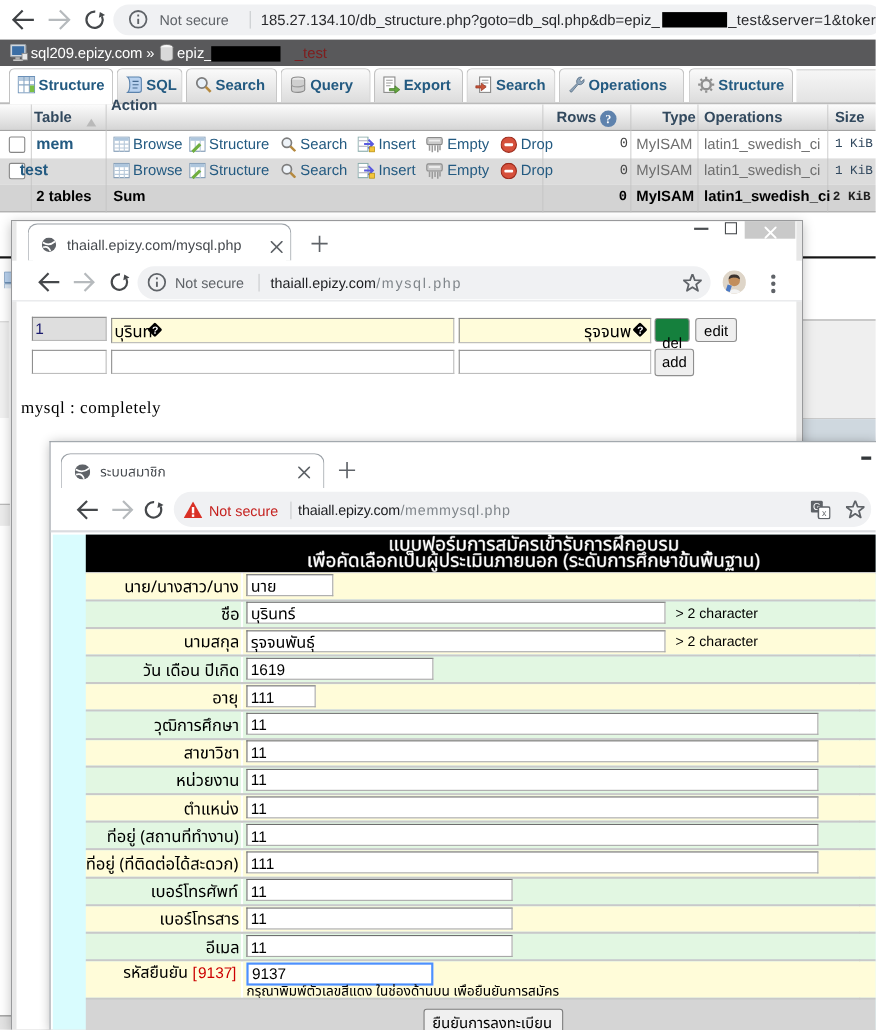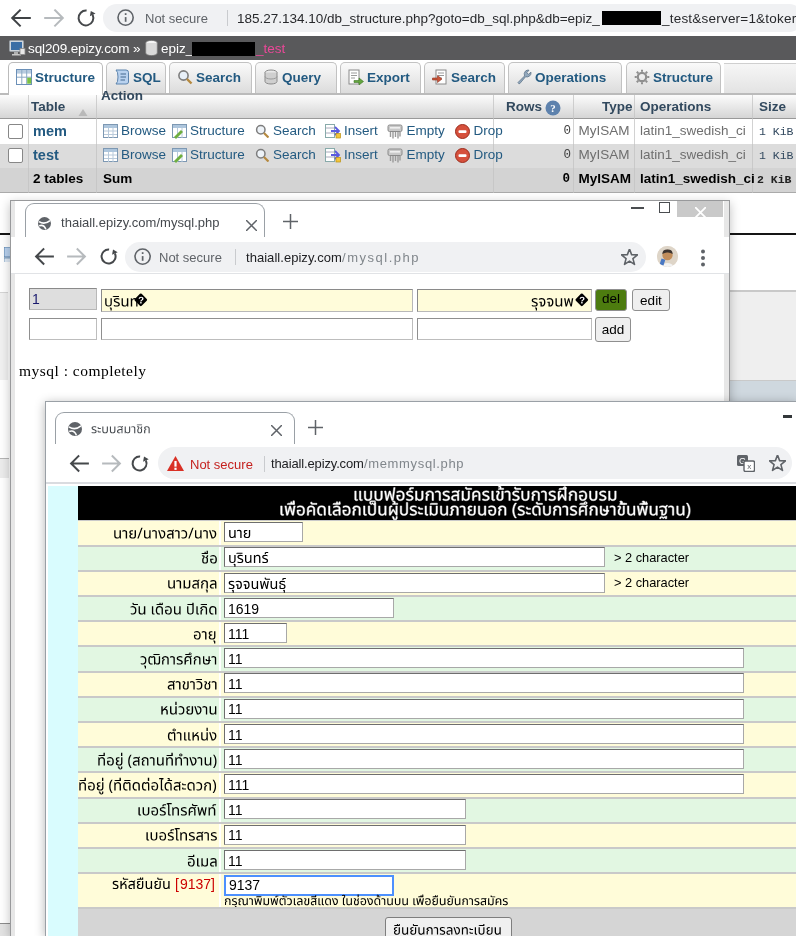--- a/index.html
+++ b/index.html
@@ -29,21 +29,21 @@
       <rect x="3" y="14" width="9" height="1.5" fill="#c8c8c8"></rect>
       <rect x="11" y="8.5" width="5" height="6" fill="#e8e8e8" stroke="#888" stroke-width="0.8"></rect>
     </svg></div>
 <div style="position:absolute;left:28px;top:41px;font:13.5px 'Liberation Sans';color:#fff;line-height:16px;white-space:nowrap;letter-spacing:-0.12px;">sql209.epizy.com »</div>
 <div style="position:absolute;left:145px;top:40px;width:13px;height:16px;"><svg width="13" height="16" viewBox="0 0 13 16">
       <ellipse cx="6.5" cy="3" rx="5.8" ry="2.6" fill="#f5f5f5" stroke="#777" stroke-width="0.8"></ellipse>
       <path d="M0.7 3 V13 A5.8 2.6 0 0 0 12.3 13 V3" fill="#d9d9d9" stroke="#777" stroke-width="0.8"></path>
     </svg></div>
 <div style="position:absolute;left:161px;top:41px;font:13.5px 'Liberation Sans';color:#fff;line-height:16px;white-space:nowrap;">epiz_</div>
 <div style="position:absolute;left:192px;top:42px;width:63px;height:14px;background:#000;"></div>
-<div style="position:absolute;left:256px;top:41px;font:13.5px 'Liberation Sans';color:#ec4899;line-height:16px;white-space:nowrap;text-align:center;">_test</div>
+<div style="position:absolute;left:268px;top:41px;font:13.5px 'Liberation Sans';color:#7f1d1d;line-height:16px;white-space:nowrap;text-align:center;">_test</div>
 <div style="position:absolute;left:0px;top:60px;width:796px;height:35px;background:#fff;"></div>
 <div style="position:absolute;left:724px;top:63px;width:72px;height:30px;background:linear-gradient(#f6f6f6,#e3e3e3);border-top:1px solid #cfcfcf;"></div>
 <div style="position:absolute;left:0px;top:93px;width:796px;height:1.5px;background:#bbb;"></div>
 <div style="position:absolute;left:8px;top:62px;width:95px;background:#fff;border:1px solid #bbb;border-bottom:none;height:33px;border-radius:5px 5px 0 0;"></div>
 <div style="position:absolute;left:16px;top:69px;width:16px;height:16px;"><svg width="16" height="16" viewBox="0 0 16 16">
       <rect x="0.5" y="0.5" width="15" height="15" fill="#fff" stroke="#6b90b8"></rect>
       <rect x="1" y="1" width="14" height="3.6" fill="#b8cce0"></rect>
       <path d="M5.8 1 V15 M10.7 1 V15 M1 8.2 H15" stroke="#8aa8c4" stroke-width="1"></path>
       <rect x="11.2" y="8.7" width="4" height="6" fill="#7bc143"></rect>
     </svg></div>
@@ -158,21 +158,21 @@
 <div style="position:absolute;left:190px;top:123px;font:13.5px 'Liberation Sans';color:#235a81;line-height:16px;white-space:nowrap;">Structure</div>
 <div style="position:absolute;left:273px;top:123px;font:13.5px 'Liberation Sans';color:#235a81;line-height:16px;white-space:nowrap;">Search</div>
 <div style="position:absolute;left:344px;top:123px;font:13.5px 'Liberation Sans';color:#235a81;line-height:16px;white-space:nowrap;">Insert</div>
 <div style="position:absolute;left:406.5px;top:123px;font:13.5px 'Liberation Sans';color:#235a81;line-height:16px;white-space:nowrap;">Empty</div>
 <div style="position:absolute;left:473.5px;top:123px;font:13.5px 'Liberation Sans';color:#235a81;line-height:16px;white-space:nowrap;">Drop</div>
 <div style="position:absolute;left:563.5px;top:124px;font:12.5px 'Liberation Mono';color:#444;line-height:15px;white-space:nowrap;">0</div>
 <div style="position:absolute;left:578.5px;top:123px;font:13.5px 'Liberation Sans';color:#6e6e6e;line-height:16px;white-space:nowrap;">MyISAM</div>
 <div style="position:absolute;left:640px;top:123px;font:13.5px 'Liberation Sans';color:#6e6e6e;line-height:16px;white-space:nowrap;">latin1_swedish_ci</div>
 <div style="position:absolute;left:759px;top:125px;font:11.5px 'Liberation Mono';color:#31485e;line-height:14px;white-space:nowrap;">1 KiB</div>
 <div style="position:absolute;left:8px;top:148px;width:14.5px;height:14.5px;background:#fff;border:1.5px solid #878787;border-radius:2px;"></div>
-<div style="position:absolute;left:33px;top:146.5px;font:14.5px 'Liberation Sans';font-weight:bold;color:#235a81;line-height:17px;white-space:nowrap;">test</div>
+<div style="position:absolute;left:18px;top:146.5px;font:14.5px 'Liberation Sans';font-weight:bold;color:#235a81;line-height:17px;white-space:nowrap;">test</div>
 <div style="position:absolute;left:103px;top:148px;width:15px;height:15px;"><svg width="15" height="15" viewBox="0 0 15 15">
       <rect x="0.5" y="0.5" width="14" height="13" fill="#fff" stroke="#7d98b3"></rect>
       <rect x="1" y="1" width="13" height="3" fill="#aec6dd"></rect>
       <path d="M1 7 H14 M1 10.5 H14 M5.5 4 V14 M10 4 V14" stroke="#b9cadb" stroke-width="1"></path>
     </svg></div>
 <div style="position:absolute;left:172px;top:148px;width:15px;height:15px;"><svg width="15" height="15" viewBox="0 0 15 15">
       <rect x="0.5" y="0.5" width="14" height="13" fill="#fff" stroke="#7d98b3"></rect>
       <rect x="1" y="1" width="13" height="3" fill="#aec6dd"></rect>
       <path d="M5.5 4 V14 M10 4 V14" stroke="#b9cadb"></path>
       <path d="M2 13 L9 6 L11 8 L4 15 Z" fill="#6fae3f"></path>
@@ -297,21 +297,21 @@
 <div style="position:absolute;left:417px;top:288.5px;width:175px;height:23px;background:#fffcda;border:1.8px solid;border-color:#8a8a8a #b8b8b8 #b8b8b8 #8a8a8a;"></div>
 <div style="position:absolute;right:221px;top:286.5px;width:44.3px;height:26.2px;">
     <svg width="44.3" height="26.2" viewBox="0 0 44.3 26.2" style="position:absolute;overflow:visible">
       <path d="M3.5 19.6Q2.6 19.6 1.9 19.5Q1.1 19.3 0.6 19.1L1 18.0Q1.3 18.1 1.7 18.2Q2.1 18.4 2.6 18.5Q3.1 18.5 3.6 18.5Q4.3 18.5 4.9 18.2Q5.4 17.9 5.4 17.4Q5.4 17 5.2 16.8Q5 16.5 4.6 16.3Q4.2 16.1 3.6 15.9Q2.7 15.6 2 15.3Q1.4 14.9 1 14.5Q0.7 14 0.7 13.3Q0.7 12.7 1 12.2Q1.4 11.7 2.1 11.4Q2.8 11.1 3.9 11.1Q4.6 11.1 5.3 11.3Q5.9 11.4 6.3 11.6L6.3 12.7Q6 12.6 5.6 12.5Q5.2 12.4 4.8 12.3Q4.3 12.2 3.9 12.2Q2.9 12.2 2.5 12.5Q2 12.8 2 13.2Q2 13.6 2.2 13.8Q2.4 14 2.9 14.2Q3.3 14.4 4.1 14.7Q4.8 14.9 5.4 15.3Q6 15.6 6.4 16.0Q6.7 16.5 6.7 17.2Q6.7 17.9 6.4 18.4Q6.1 19 5.4 19.3Q4.7 19.6 3.5 19.6ZM4.8 23.4L4.8 21.8Q4.8 21.4 4.5 21.4Q4.4 21.4 4.3 21.5Q4.2 21.5 4.1 21.5L4 20.6Q4.3 20.5 4.5 20.5Q4.8 20.5 5 20.5Q5.5 20.5 5.7 20.7Q6 21 6 21.4L6 23.4L4.8 23.4ZM9.5 19.5L9.5 15.8L8.4 15.8L8.4 14.8L10.8 14.8L10.8 18.4L11 18.4Q11.7 18.4 12.1 18.1Q12.6 17.8 12.8 17.1Q13 16.5 13 15.4Q13 14.2 12.8 13.6Q12.5 12.9 12 12.6Q11.4 12.2 10.5 12.2Q9.8 12.2 9.1 12.4Q8.5 12.6 7.9 13.0L7.9 11.8Q8.3 11.5 9.1 11.3Q9.8 11.1 10.7 11.1Q12 11.1 12.8 11.6Q13.7 12.1 14 13.1Q14.4 14 14.4 15.4Q14.4 16.7 14 17.6Q13.7 18.5 12.9 19.0Q12.1 19.5 10.8 19.5L9.5 19.5ZM17.5 19.5L17.5 15.8L16.4 15.8L16.4 14.8L18.8 14.8L18.8 18.4L19 18.4Q19.6 18.4 20.1 18.1Q20.5 17.8 20.8 17.1Q21 16.5 21 15.4Q21 14.2 20.8 13.6Q20.5 12.9 20 12.6Q19.4 12.2 18.5 12.2Q17.8 12.2 17.1 12.4Q16.5 12.6 15.9 13.0L15.9 11.8Q16.3 11.5 17.1 11.3Q17.8 11.1 18.6 11.1Q20 11.1 20.8 11.6Q21.6 12.1 22 13.1Q22.4 14 22.4 15.4Q22.4 16.7 22 17.6Q21.7 18.5 20.9 19.0Q20.1 19.5 18.8 19.5L17.5 19.5ZM27.3 19.6Q26.4 19.6 25.8 19.3Q25.2 19 24.8 18.4Q24.5 17.8 24.5 16.8L24.5 11.3L25.8 11.3L25.8 16.7Q25.8 17.6 26.3 18.1Q26.7 18.5 27.6 18.5Q28.7 18.5 29.2 17.9Q29.8 17.2 29.8 16.0L29.8 11.3L31.2 11.3L31.2 19.5L30 19.5L30 18.3L29.9 18.3Q29.6 18.9 29 19.3Q28.3 19.6 27.3 19.6ZM34.6 19.5L33.1 11.3L34.5 11.3L35 14.9Q35.1 15.3 35.2 16.0Q35.3 16.7 35.4 17.6L35.4 17.6Q35.5 17 35.7 16.5Q35.8 15.9 35.9 15.5Q36 15.1 36.1 14.8L37.1 11.3L38.2 11.3L39.2 14.8Q39.3 15.1 39.4 15.5Q39.6 15.9 39.7 16.5Q39.8 17 39.9 17.6L40 17.6Q40.1 16.7 40.2 16.0Q40.2 15.3 40.3 14.9L40.9 11.3L42.3 11.3L40.8 19.5L39.5 19.5L38.1 15.0Q38 14.7 37.9 14.2Q37.8 13.8 37.7 13.2L37.7 13.2Q37.6 13.6 37.5 13.9Q37.5 14.3 37.4 14.5Q37.3 14.8 37.2 15.0L35.9 19.5L34.6 19.5Z" fill="#000"></path>
     </svg>
   </div>
 <div style="position:absolute;left:572px;top:290px;width:19px;height:19px;"><svg width="19" height="19" viewBox="0 0 19 19">
       <rect x="5" y="5" width="9.6" height="9.6" rx="1.2" transform="rotate(45 9.8 9.8)" fill="#000"></rect>
       <path d="M5.3 -4.8Q5.3 -4.3 5.1 -4.0Q4.9 -3.6 4.3 -3.2L3.9 -2.9Q3.6 -2.7 3.5 -2.5Q3.3 -2.3 3.3 -2.0L2.1 -2.0Q2.1 -2.4 2.3 -2.8Q2.6 -3.2 3.0 -3.5Q3.5 -3.9 3.7 -4.1Q3.9 -4.4 3.9 -4.7Q3.9 -5.1 3.7 -5.3Q3.4 -5.6 2.9 -5.6Q2.4 -5.6 2.1 -5.3Q1.8 -5.0 1.8 -4.6L0.4 -4.6Q0.6 -5.6 1.2 -6.1Q1.9 -6.6 2.9 -6.6Q4.0 -6.6 4.6 -6.1Q5.3 -5.6 5.3 -4.8ZM2.0 -0.0L2.0 -1.3L3.4 -1.3L3.4 -0.0L2.0 -0.0Z" transform="translate(7.2,13.4)" fill="#fff"></path>
     </svg></div>
-<div style="position:absolute;left:595px;top:289px;width:32px;height:22px;background:#4d7c0f;border:1px solid #8f8f8f;border-radius:3px;text-align:center;font:13.5px 'Liberation Sans';padding-top:1px;">del</div>
+<div style="position:absolute;left:595px;top:289px;width:32px;height:22px;background:#15803d;border:1px solid #8f8f8f;border-radius:3px;text-align:center;font:13.5px 'Liberation Sans';padding-top:14px;">del</div>
 <div style="position:absolute;left:632px;top:289px;width:38px;height:22px;background:#efefef;border:1px solid #8f8f8f;border-radius:3px;text-align:center;font:13.5px 'Liberation Sans';padding-top:2.5px;">edit</div>
 <div style="position:absolute;left:28.5px;top:318px;width:68px;height:21.5px;background:#fff;border:1.5px solid;border-color:#8f8f8f #bdbdbd #bdbdbd #8f8f8f;"></div>
 <div style="position:absolute;left:100.5px;top:318px;width:312px;height:21.5px;background:#fff;border:1.5px solid;border-color:#8f8f8f #bdbdbd #bdbdbd #8f8f8f;"></div>
 <div style="position:absolute;left:417px;top:318px;width:175px;height:21.5px;background:#fff;border:1.5px solid;border-color:#8f8f8f #bdbdbd #bdbdbd #8f8f8f;"></div>
 <div style="position:absolute;left:595px;top:317px;width:36px;height:25px;background:#efefef;border:1px solid #8f8f8f;border-radius:3px;text-align:center;font:13.5px 'Liberation Sans';padding-top:4px;">add</div>
 <div style="position:absolute;left:19px;top:362px;font:15.5px 'Liberation Serif';color:#000;line-height:18px;white-space:nowrap;letter-spacing:0.48px;">mysql : completely</div>
 <div style="position:absolute;left:44.5px;top:401px;width:752px;height:535px;background:#fff;border:1px solid #9aa0a6;border-right:none;border-bottom:none;box-shadow:0 2px 10px rgba(0,0,0,0.3);overflow:hidden;"></div>
 <div style="position:absolute;left:55.4px;top:412px;width:240px;height:32px;background:#fff;border:1.2px solid #9aa0a6;border-bottom:none;border-radius:9px 9px 0 0;"></div>
 <div style="position:absolute;left:68px;top:422px;width:14px;height:14px;"><svg width="14" height="14" viewBox="0 0 14 14">
       <circle cx="7.0" cy="7.0" r="7.0" fill="#5f6368"></circle>

